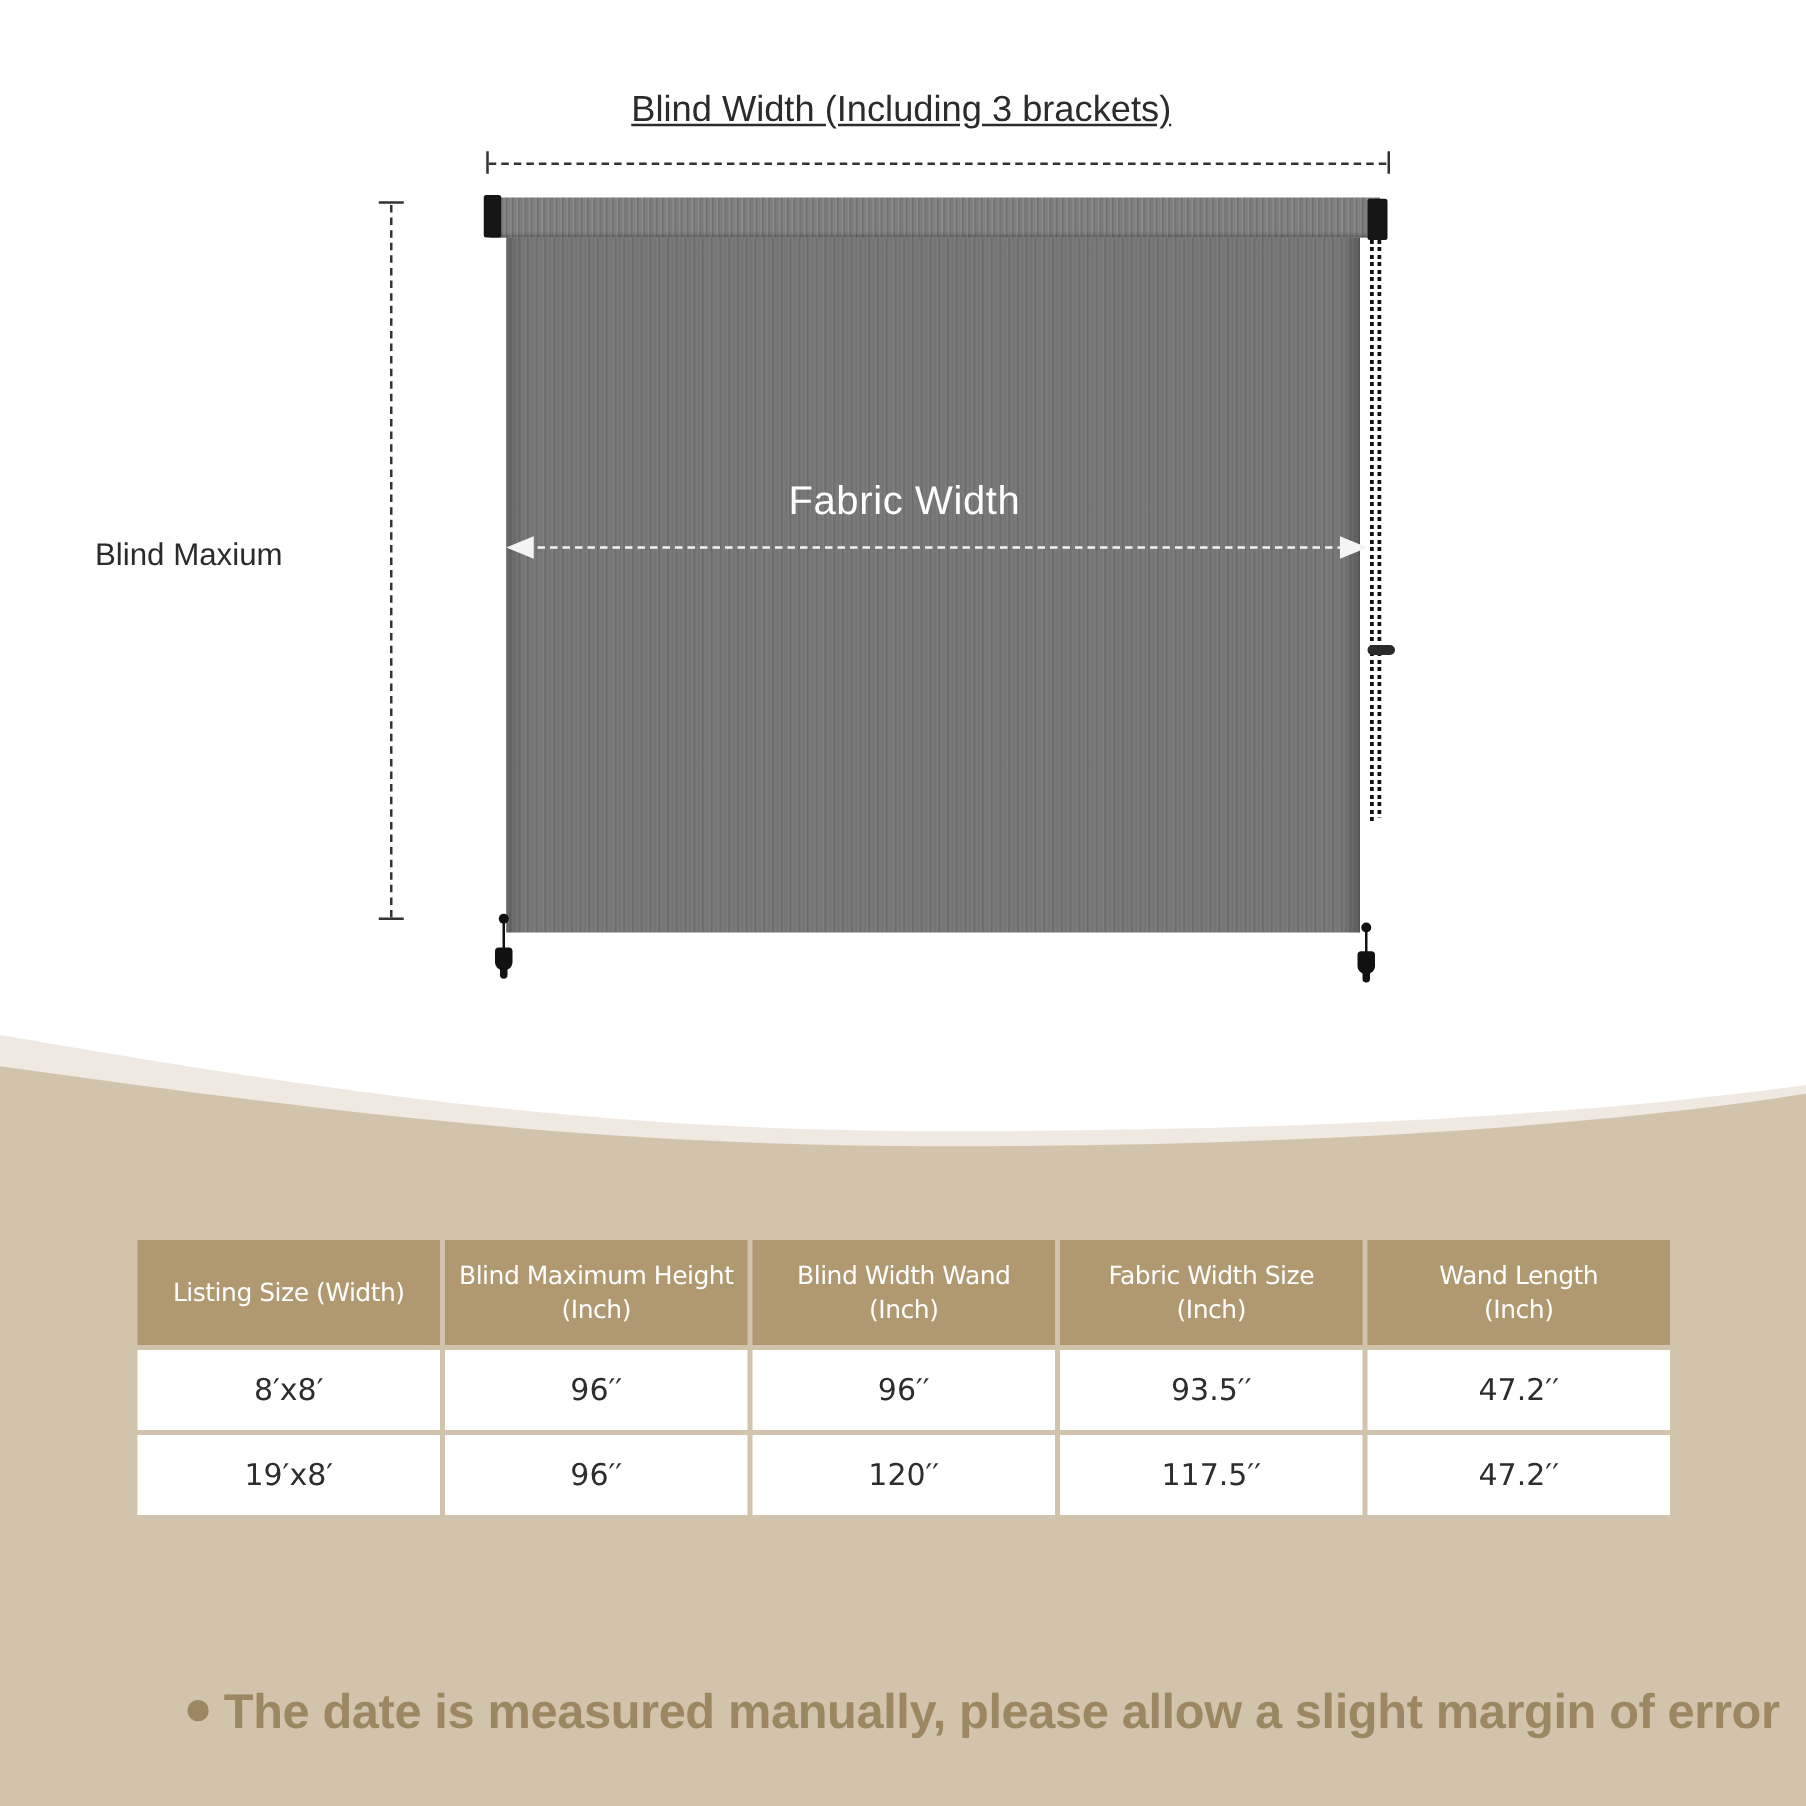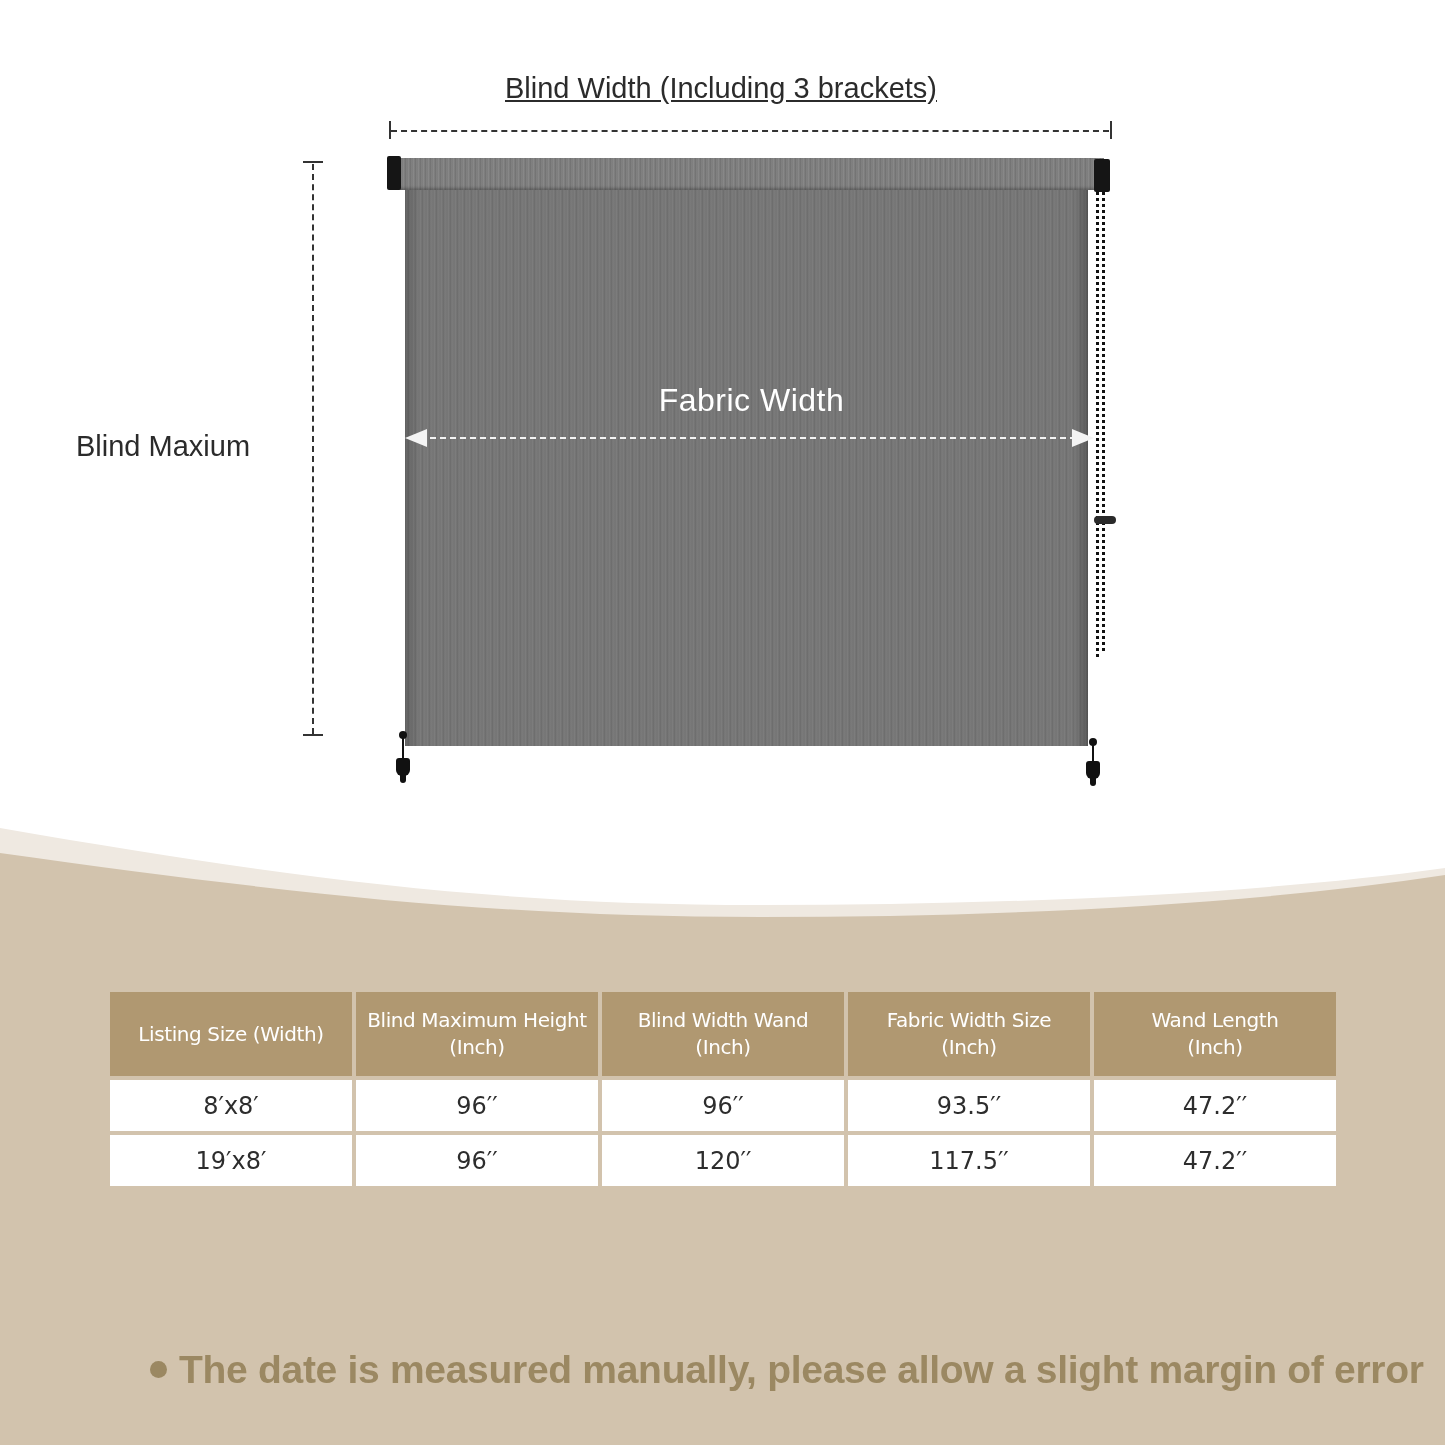--- a/index.html
+++ b/index.html
@@ -1,21 +1,21 @@
 <!DOCTYPE html>
 <html><head>
 <meta charset="utf-8">
 <style>
   html, body { margin:0; padding:0; }
   body { width:1445px; height:1445px; position:relative; overflow:hidden; background:#ffffff; font-family:"Liberation Sans", "DejaVu Sans", sans-serif; }
   .abs { position:absolute; }
   .label-dark { color:#2b2b2b; font-size:28px; white-space:nowrap; }
   #top-label { left:0; width:1506px; top:72px; text-align:center; font-size:29px; }
-  #left-label { left:76px; top:430px; font-size:29px; }
-  #fabric-label { left:410px; width:683px; top:382px; text-align:center; color:#ffffff; font-size:32px; letter-spacing:0.5px; }
+  #left-label { left:76px; top:430px; font-size:25px; }
+  #fabric-label { left:382px; width:683px; top:382px; text-align:center; color:#ffffff; font-size:32px; letter-spacing:0.5px; }
   .dash-h { position:absolute; height:0; border-top:2px dashed #333; }
   .dash-v { position:absolute; width:0; border-left:2px dashed #333; }
   .tick-v { position:absolute; width:2px; background:#333; }
   .tick-h { position:absolute; height:2px; background:#333; }
   .roller { position:absolute; left:392px; top:158px; width:712px; height:32px;
     background: repeating-linear-gradient(90deg, #7a7a7a 0px, #8c8c8c 2px, #6f6f6f 3px, #858585 5px);
     box-shadow: inset 0 -2px 3px rgba(0,0,0,0.25); }
   .fabric { position:absolute; left:405px; top:190px; width:683px; height:556px;
     background:
       linear-gradient(90deg, rgba(0,0,0,0.18) 0px, rgba(0,0,0,0) 14px, rgba(0,0,0,0) 669px, rgba(0,0,0,0.25) 683px),
@@ -31,21 +31,21 @@
   .weight-tip { position:absolute; width:6px; height:8px; background:#111; border-radius:0 0 3px 3px; }
   .arrow-line { position:absolute; left:420px; top:437px; width:656px; height:0; border-top:2px dashed #f4f4f4; }
   .arrow-head-l { position:absolute; left:405px; top:429px; width:0; height:0; border-top:9px solid transparent; border-bottom:9px solid transparent; border-right:22px solid #f4f4f4; }
   .arrow-head-r { position:absolute; left:1072px; top:429px; width:0; height:0; border-top:9px solid transparent; border-bottom:9px solid transparent; border-left:22px solid #f4f4f4; }
 
   
   .wave { position:absolute; left:0; top:820px; width:1445px; height:625px; }
 
   table.spec { position:absolute; left:106px; top:988px; border-collapse:separate; border-spacing:4px; background:#d2c3ad; }
   table.spec th { width:242px; height:84px; background:#b09871; color:#ffffff; font-weight:normal; font-size:20px; line-height:27px; text-align:center; padding:0; font-family:"DejaVu Sans", sans-serif; letter-spacing:-0.4px; }
-  table.spec td { width:242px; height:51px; background:#ffffff; color:#2d2d2d; font-size:24px; text-align:center; padding:0; font-family:"DejaVu Sans", sans-serif; }
+  table.spec td { width:242px; height:64px; background:#ffffff; color:#2d2d2d; font-size:24px; text-align:center; padding:0; font-family:"DejaVu Sans", sans-serif; }
   .note { position:absolute; left:150px; top:1348px; color:#9b8862; font-size:39px; font-weight:bold; white-space:nowrap; letter-spacing:-0.3px; }
   .note .dot { display:inline-block; width:17px; height:17px; border-radius:50%; background:#9b8862; margin-right:12px; vertical-align:middle; position:relative; top:-3px; }
 </style>
 </head>
 <body>
 
 <div id="top-label" class="abs label-dark" style="width:auto;left:505px;text-align:left;text-decoration:underline;">Blind Width (Including 3 brackets)</div>
 
 <div class="dash-h" style="left:391px; top:130px; width:718px;"></div>
 <div class="tick-v" style="left:389px; top:121px; height:18px;"></div>

